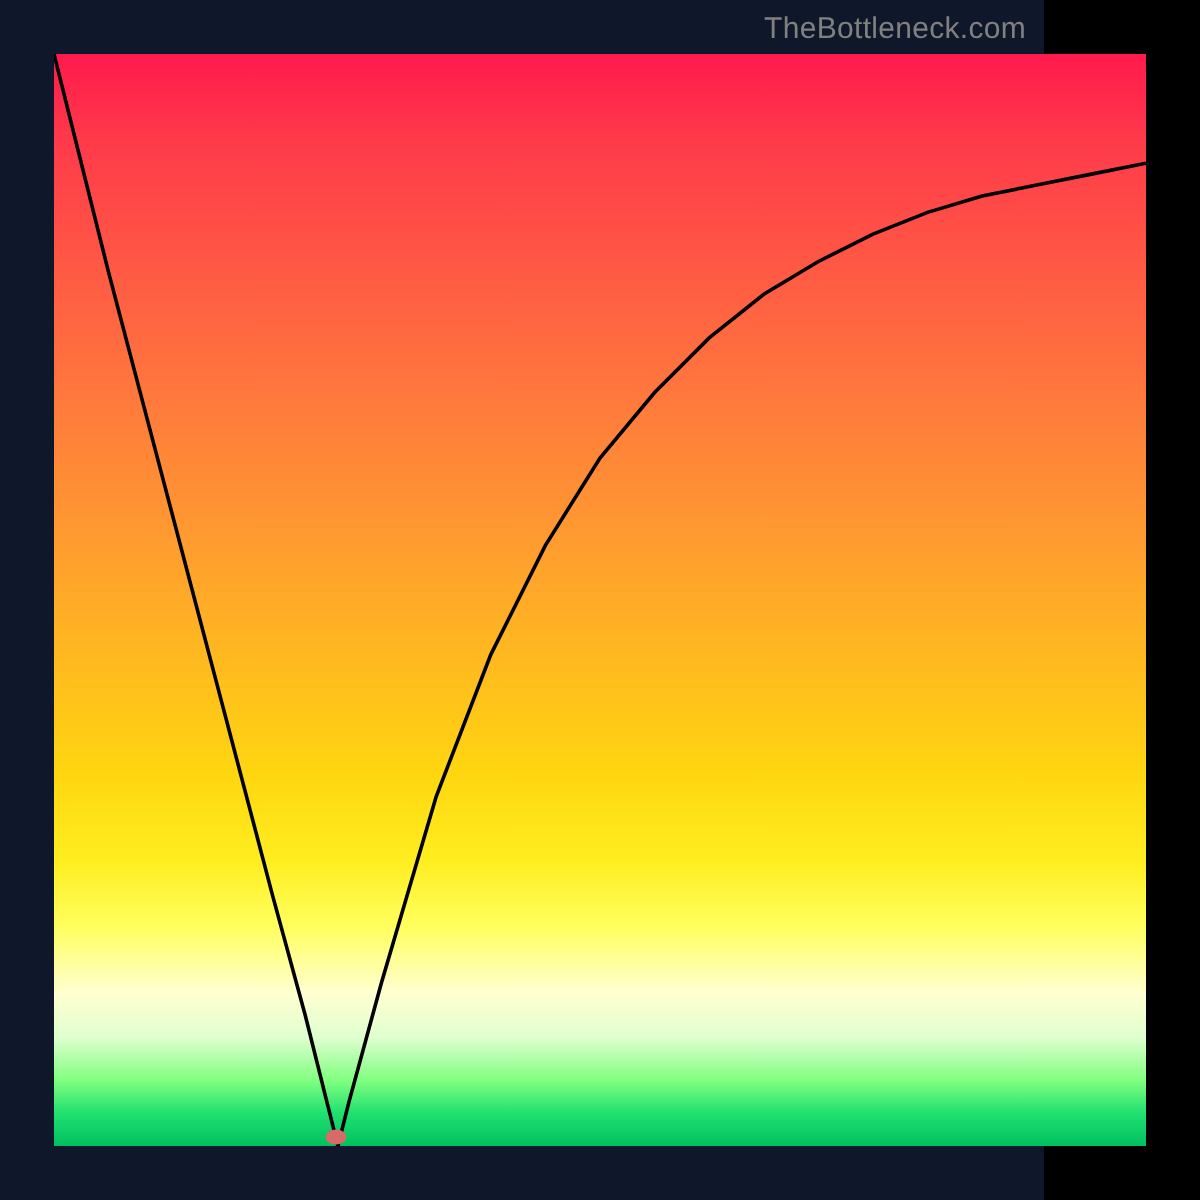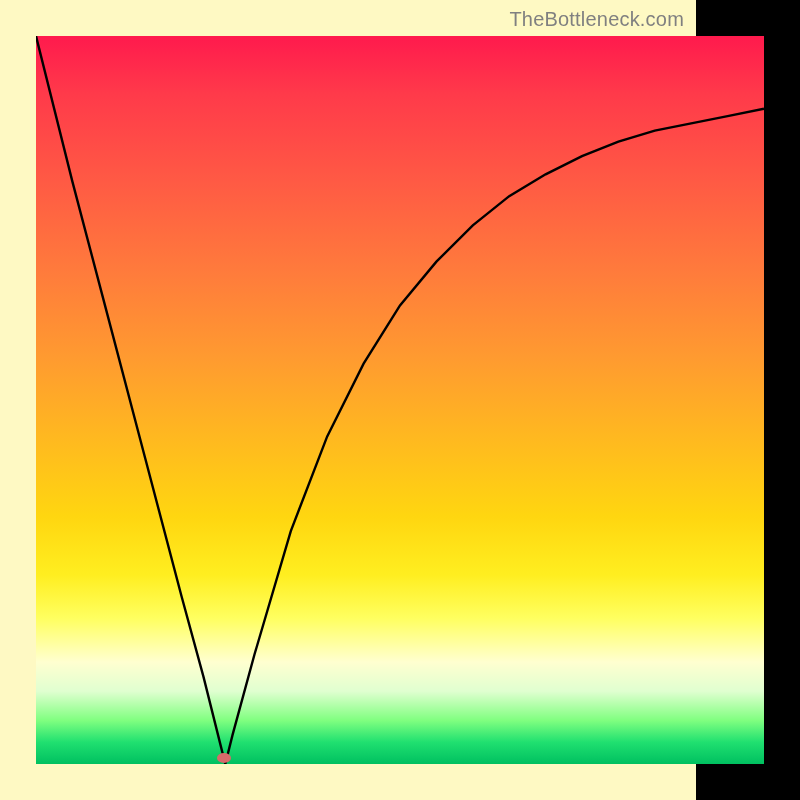--- a/index.html
+++ b/index.html
@@ -8,21 +8,21 @@
     width: 800px;
     height: 800px;
     background: #000;
     overflow: hidden;
     font-family: Arial, Helvetica, sans-serif;
   }
   .frame {
     position: relative;
     width: 696px;
     height: 800px;
-    background: #fef9c3;
+    background: #0f172a;
   }
   .plot-area {
     position: absolute;
     left: 36px;
     top: 36px;
     width: 728px;
     height: 728px;
     
     background: linear-gradient(to bottom,
       #ff1a4d 0%,

